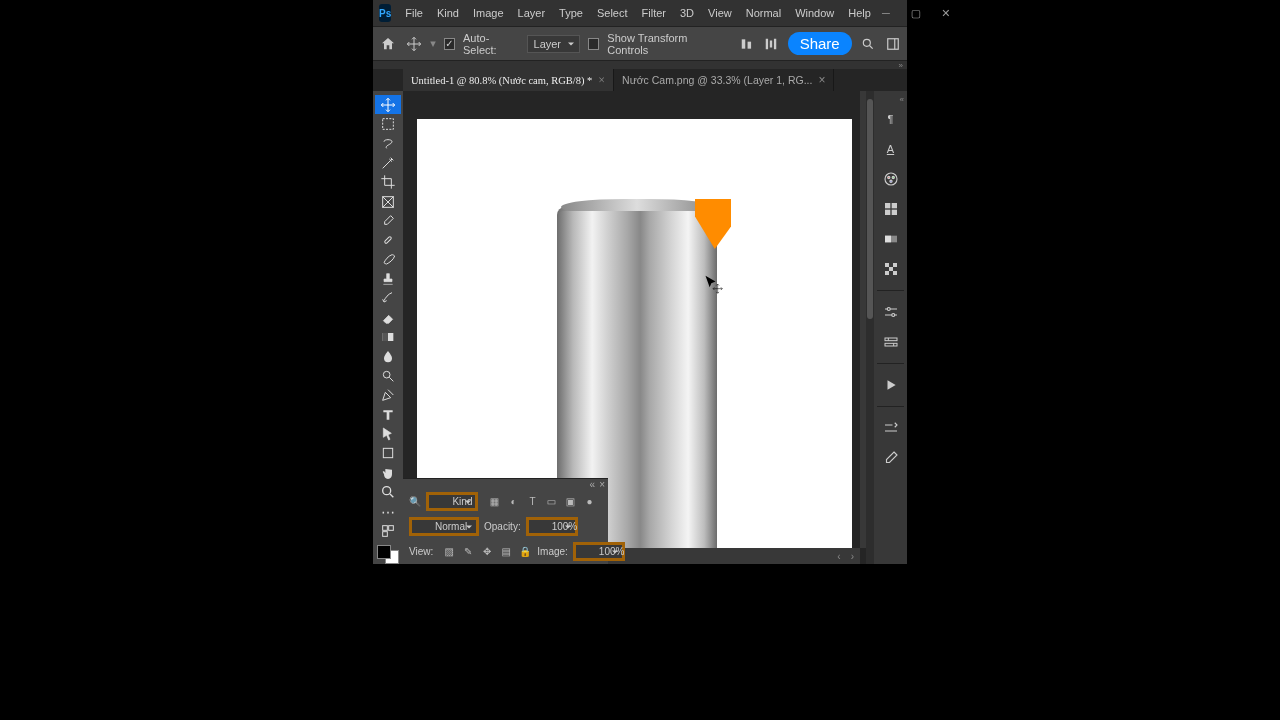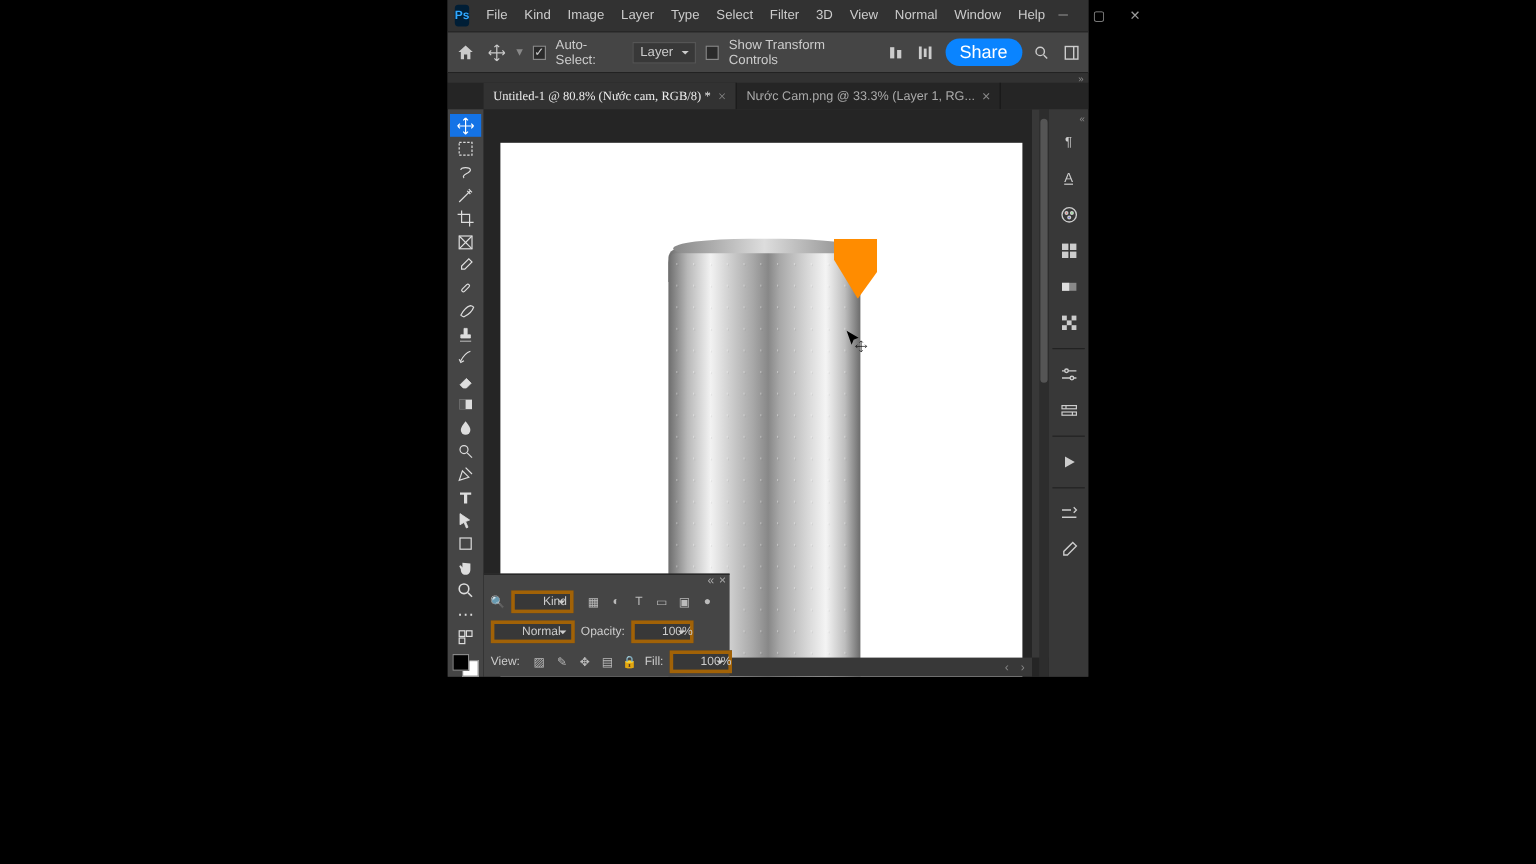--- a/index.html
+++ b/index.html
@@ -342,21 +342,21 @@
         </div>
         <div class="lp-row">
           <span>View:</span>
           <div class="lp-icons">
             <span>▨</span>
             <span>✎</span>
             <span>✥</span>
             <span>▤</span>
             <span>🔒</span>
           </div>
-          <span style="margin-left:auto">Fill:</span>
+          <span style="margin-left:auto">Image:</span>
           <div class="lp-select arrow" style="width:40px;">100%</div>
         </div>
       </div>
     </div>
 
     <div class="rpanel-scroll">
         <div class="rpanel-thumb"></div>
       </div>
     <div class="rpanelstrip">
       <div class="collapse">«</div>

